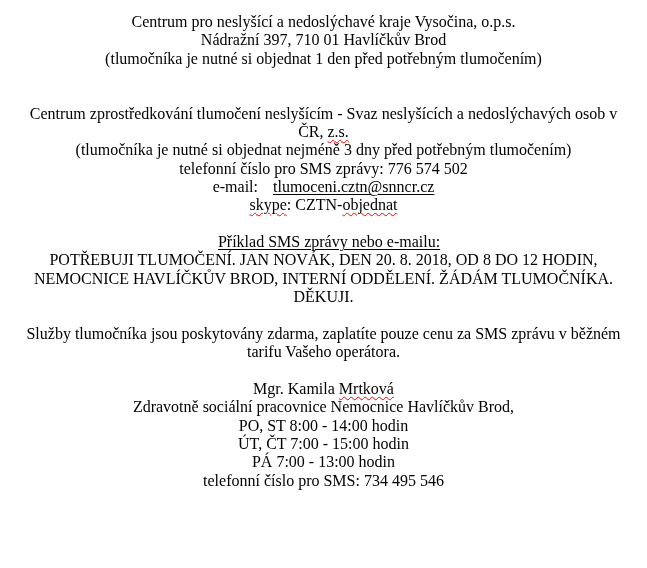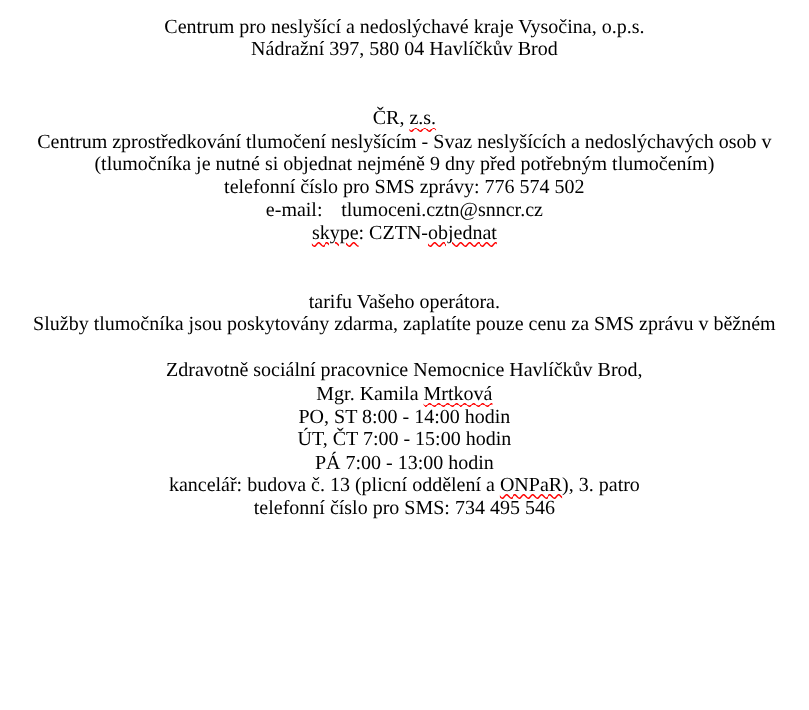--- a/index.html
+++ b/index.html
@@ -22,71 +22,78 @@
     height:528px;
     padding-top:13px;
     text-align:center;
   }
   .line{
     white-space:nowrap;
     min-height:18.35px;
   }
   .blank{min-height:18.35px;}
   .u{
+    text-decoration:underline;
     text-decoration-thickness:1px;
     text-underline-offset:2px;
     padding-left:11px;
   }
   .sq{
     text-decoration:underline;
     text-decoration-style:wavy;
     text-decoration-color:var(--squiggle);
     text-decoration-thickness:1px;
     text-underline-offset:2px;
   }
 </style>
 </head>
 <body>
 
 <div class="doc">
 
   <div class="para">
     <div class="line">Centrum pro neslyšící a nedoslýchavé kraje Vysočina, o.p.s.</div>
-    <div class="line">Nádražní 397, 580 04 Havlíčkův Brod</div>
+    <div class="line">Nádražní 397, 710 01 Havlíčkův Brod</div>
+    <div class="line">(tlumočníka je nutné si objednat 1 den před potřebným tlumočením)</div>
   </div>
 
   <div class="line blank"></div>
 
 
   <div class="line blank"></div>
 
   <div class="para">
+    <div class="line">Centrum zprostředkování tlumočení neslyšícím - Svaz neslyšících a nedoslýchavých osob v</div>
     <div class="line"><span>ČR, </span><span class="sq">z.s.</span></div>
-    <div class="line">Centrum zprostředkování tlumočení neslyšícím - Svaz neslyšících a nedoslýchavých osob v</div>
-    <div class="line">(tlumočníka je nutné si objednat nejméně 9 dny před potřebným tlumočením)</div>
+    <div class="line">(tlumočníka je nutné si objednat nejméně 3 dny před potřebným tlumočením)</div>
     <div class="line">telefonní číslo pro SMS zprávy: 776 574 502</div>
     <div class="line"><span>e-mail: </span><span class="u">tlumoceni.cztn@snncr.cz</span></div>
     <div class="line"><span class="sq">skype</span><span>: </span><span>CZTN-</span><span class="sq">objednat</span></div>
   </div>
 
   <div class="line blank"></div>
 
-
-  <div class="line blank"></div>
-
   <div class="para">
-    <div class="line">tarifu Vašeho operátora.</div>
-    <div class="line">Služby tlumočníka jsou poskytovány zdarma, zaplatíte pouze cenu za SMS zprávu v běžném</div>
+    <div class="line"><span class="u">Příklad SMS zprávy nebo e-mailu:</span></div>
+    <div class="line">POTŘEBUJI TLUMOČENÍ. JAN NOVÁK, DEN 20. 8. 2018, OD 8 DO 12 HODIN,</div>
+    <div class="line">NEMOCNICE HAVLÍČKŮV BROD, INTERNÍ ODDĚLENÍ. ŽÁDÁM TLUMOČNÍKA.</div>
+    <div class="line">DĚKUJI.</div>
   </div>
 
   <div class="line blank"></div>
 
   <div class="para">
+    <div class="line">Služby tlumočníka jsou poskytovány zdarma, zaplatíte pouze cenu za SMS zprávu v běžném</div>
+    <div class="line">tarifu Vašeho operátora.</div>
+  </div>
+
+  <div class="line blank"></div>
+
+  <div class="para">
+    <div class="line"><span>Mgr. Kamila </span><span class="sq">Mrtková</span></div>
     <div class="line">Zdravotně sociální pracovnice Nemocnice Havlíčkův Brod,</div>
-    <div class="line"><span>Mgr. Kamila </span><span class="sq">Mrtková</span></div>
     <div class="line">PO, ST 8:00 - 14:00 hodin</div>
     <div class="line">ÚT, ČT 7:00 - 15:00 hodin</div>
     <div class="line">PÁ 7:00 - 13:00 hodin</div>
-    <div class="line"><span>kancelář: budova č. 13 (plicní oddělení a </span><span class="sq">ONPaR</span><span>), 3. patro</span></div>
     <div class="line">telefonní číslo pro SMS: 734 495 546</div>
   </div>
 
 </div>
 
 </body></html>

